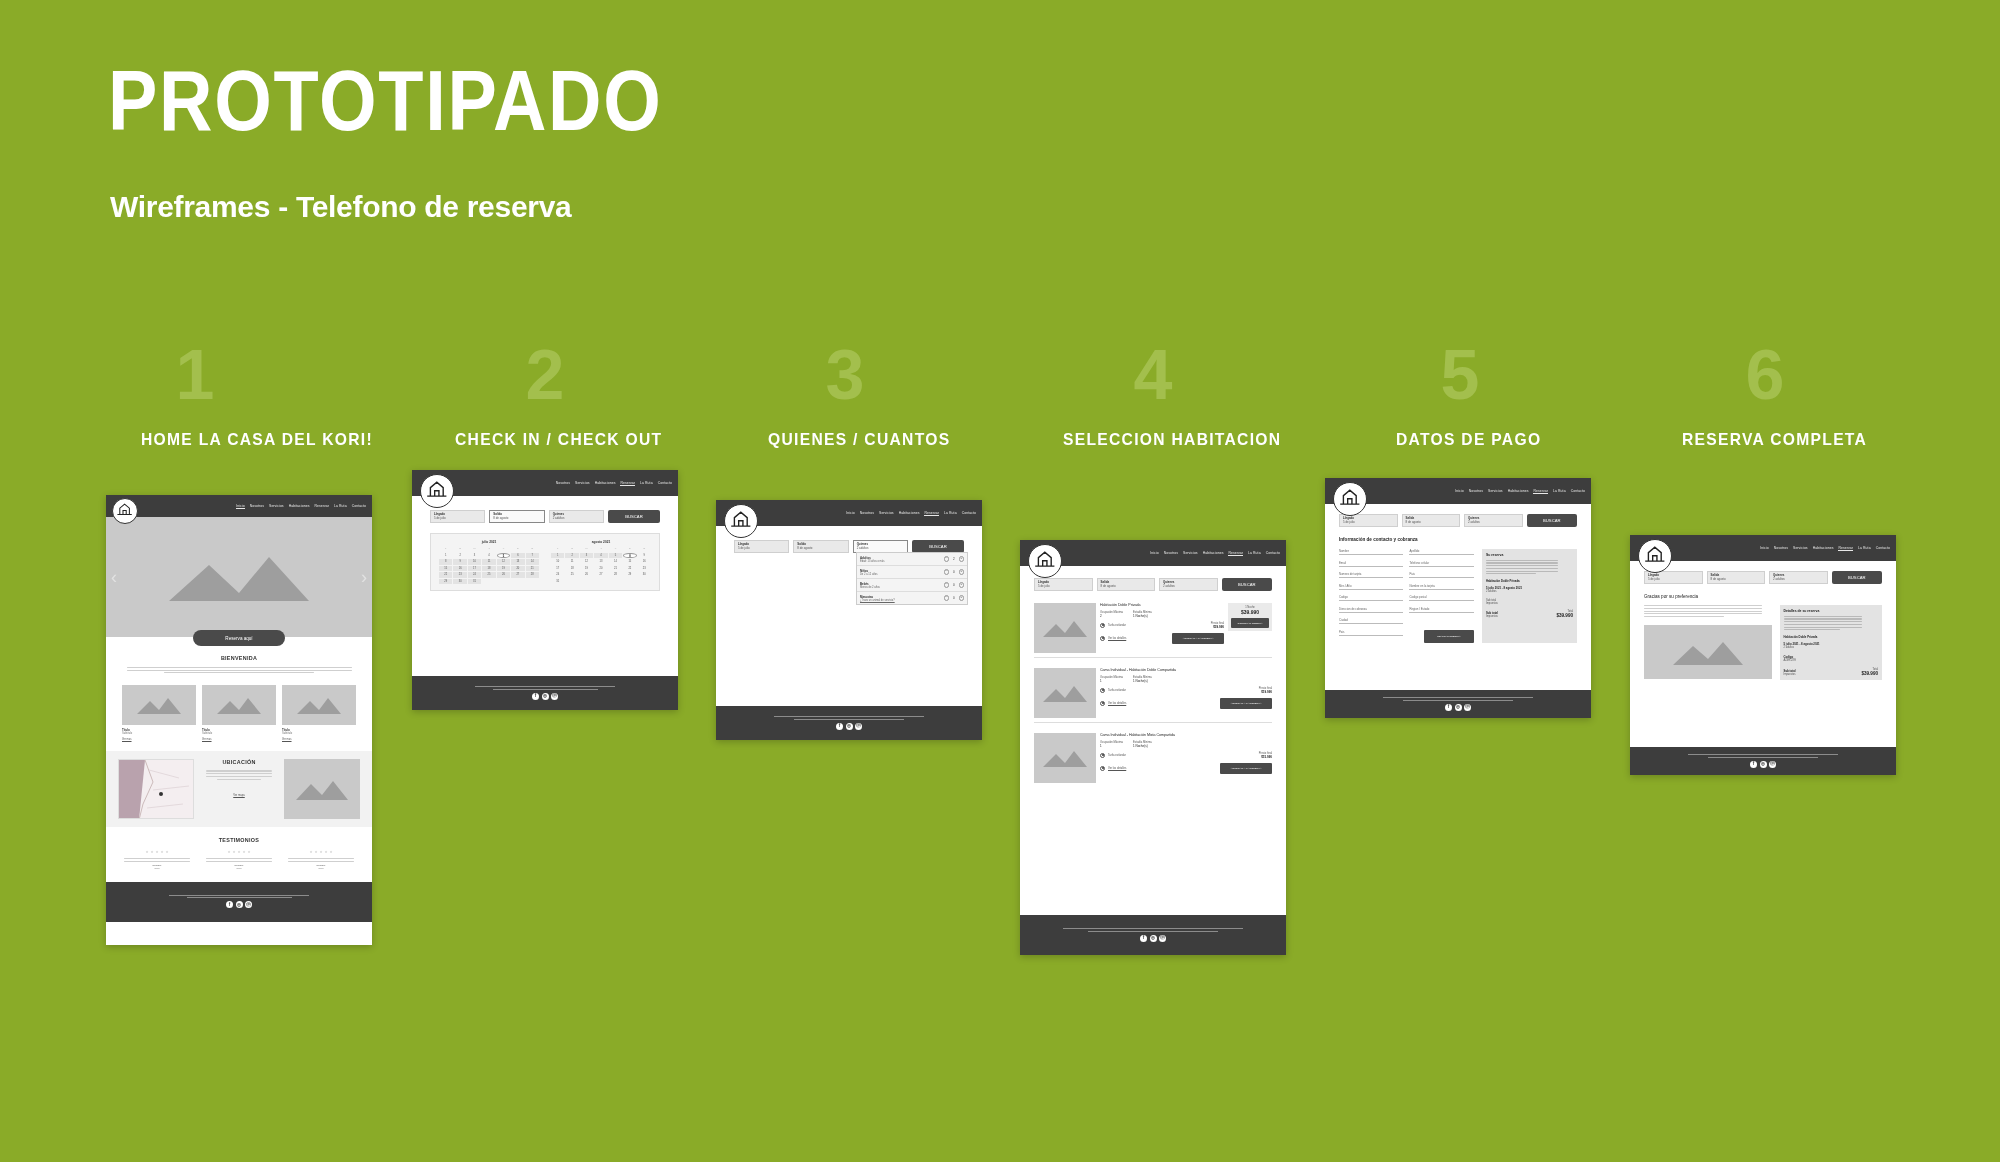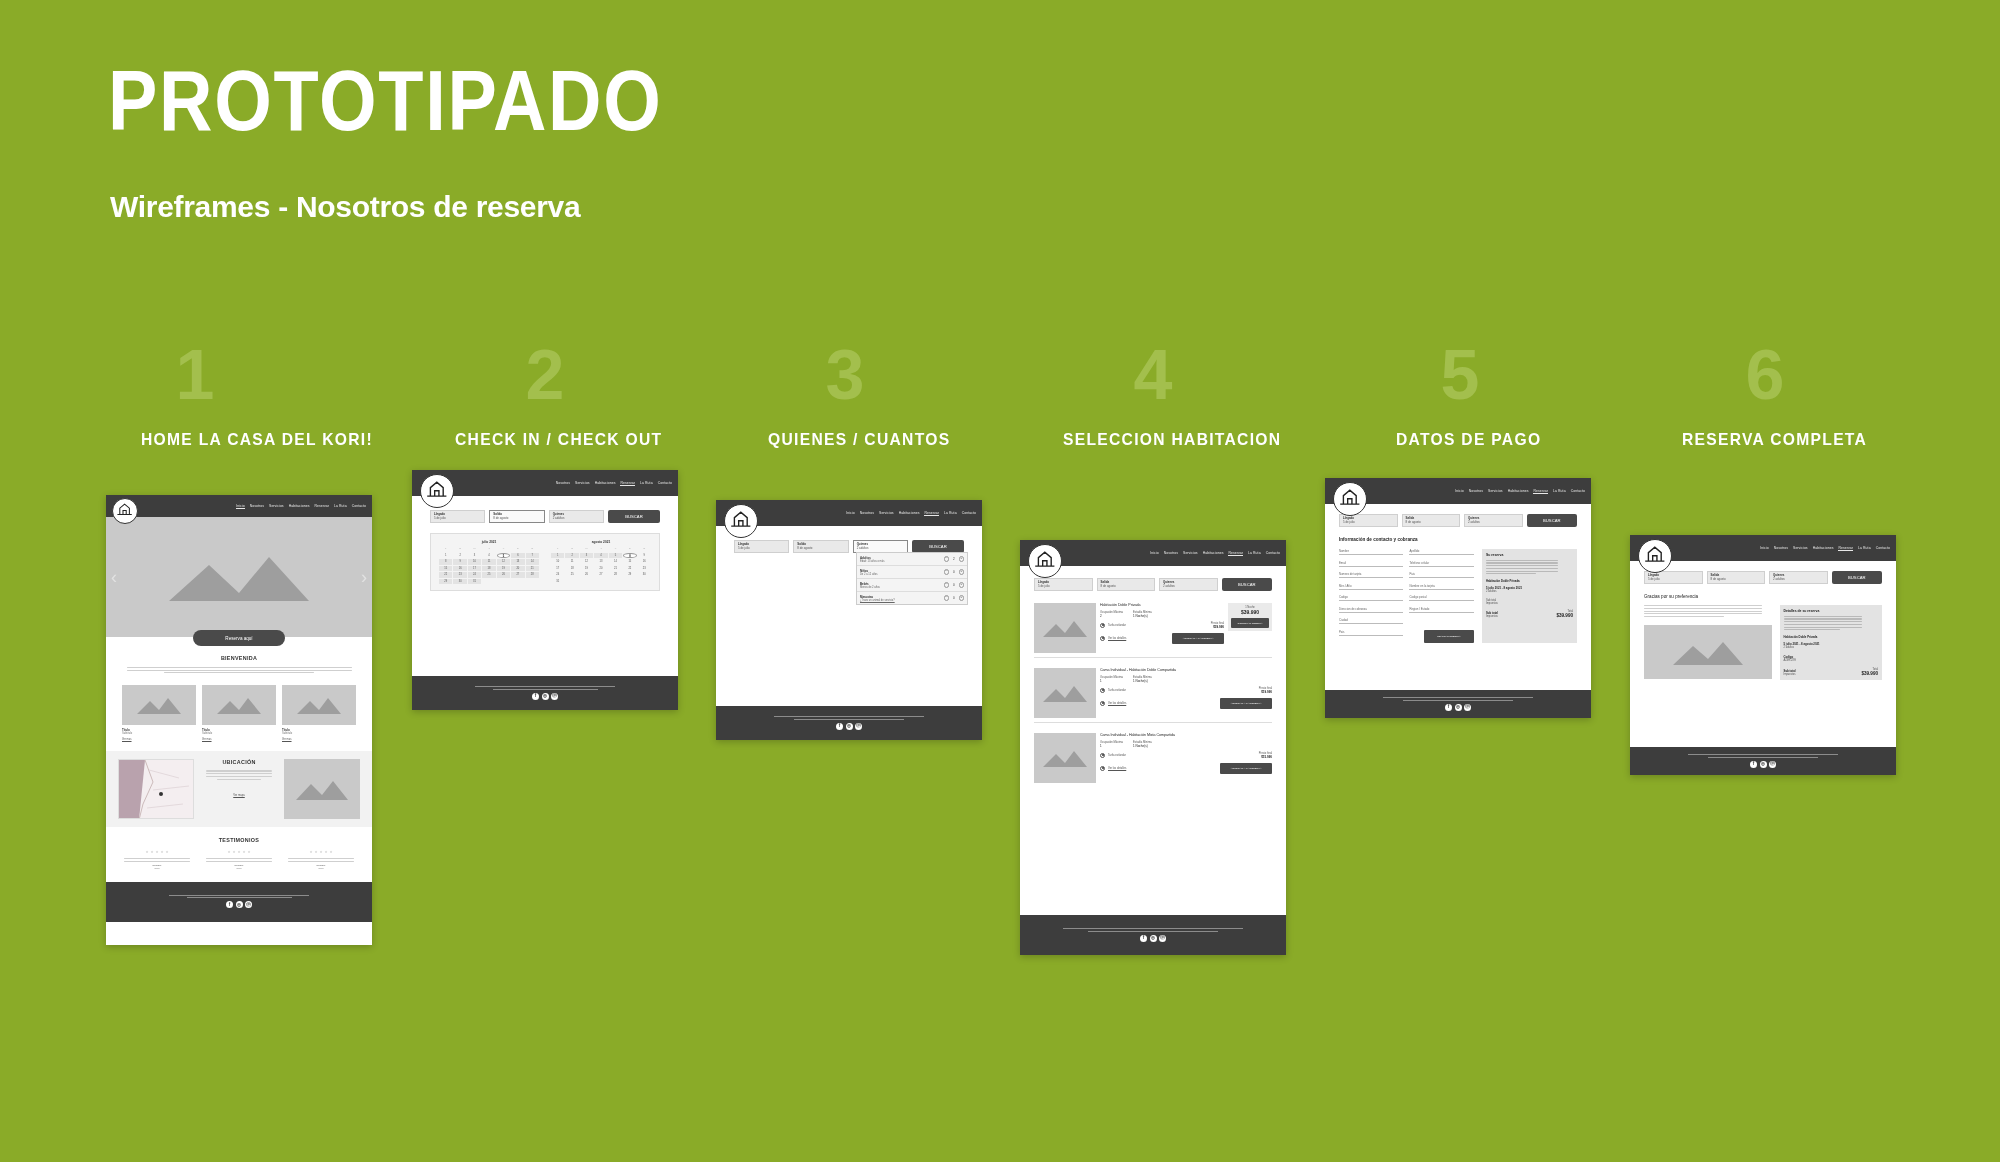--- a/index.html
+++ b/index.html
@@ -143,21 +143,21 @@
   .radio { width:5px; height:5px; border-radius:50%; border:0.8px solid #555;
            display:flex;align-items:center;justify-content:center; }
   .radio i { width:2px;height:2px;border-radius:50%;background:#333; display:block;}
   .stars { display:flex; gap:2px; justify-content:center; }
   .star { font-size:3.4px; color:#ccc; line-height:1; }
 </style>
 </head>
 <body>
 
 <div id="page-title">PROTOTIPADO</div>
-<div id="page-subtitle">Wireframes - Nosotros de reserva</div>
+<div id="page-subtitle">Wireframes - Telefono de reserva</div>
 
 <div class="step-col" style="left:140px; top:340px; width:110px;">
   <div class="step-num">1</div>
 </div>
 <div class="step-col" style="left:141px; top:430px;">
   <div class="step-label">HOME LA CASA DEL KORI!</div>
 </div>
 
 <div class="step-col" style="left:490px; top:340px; width:110px;">
   <div class="step-num">2</div>

